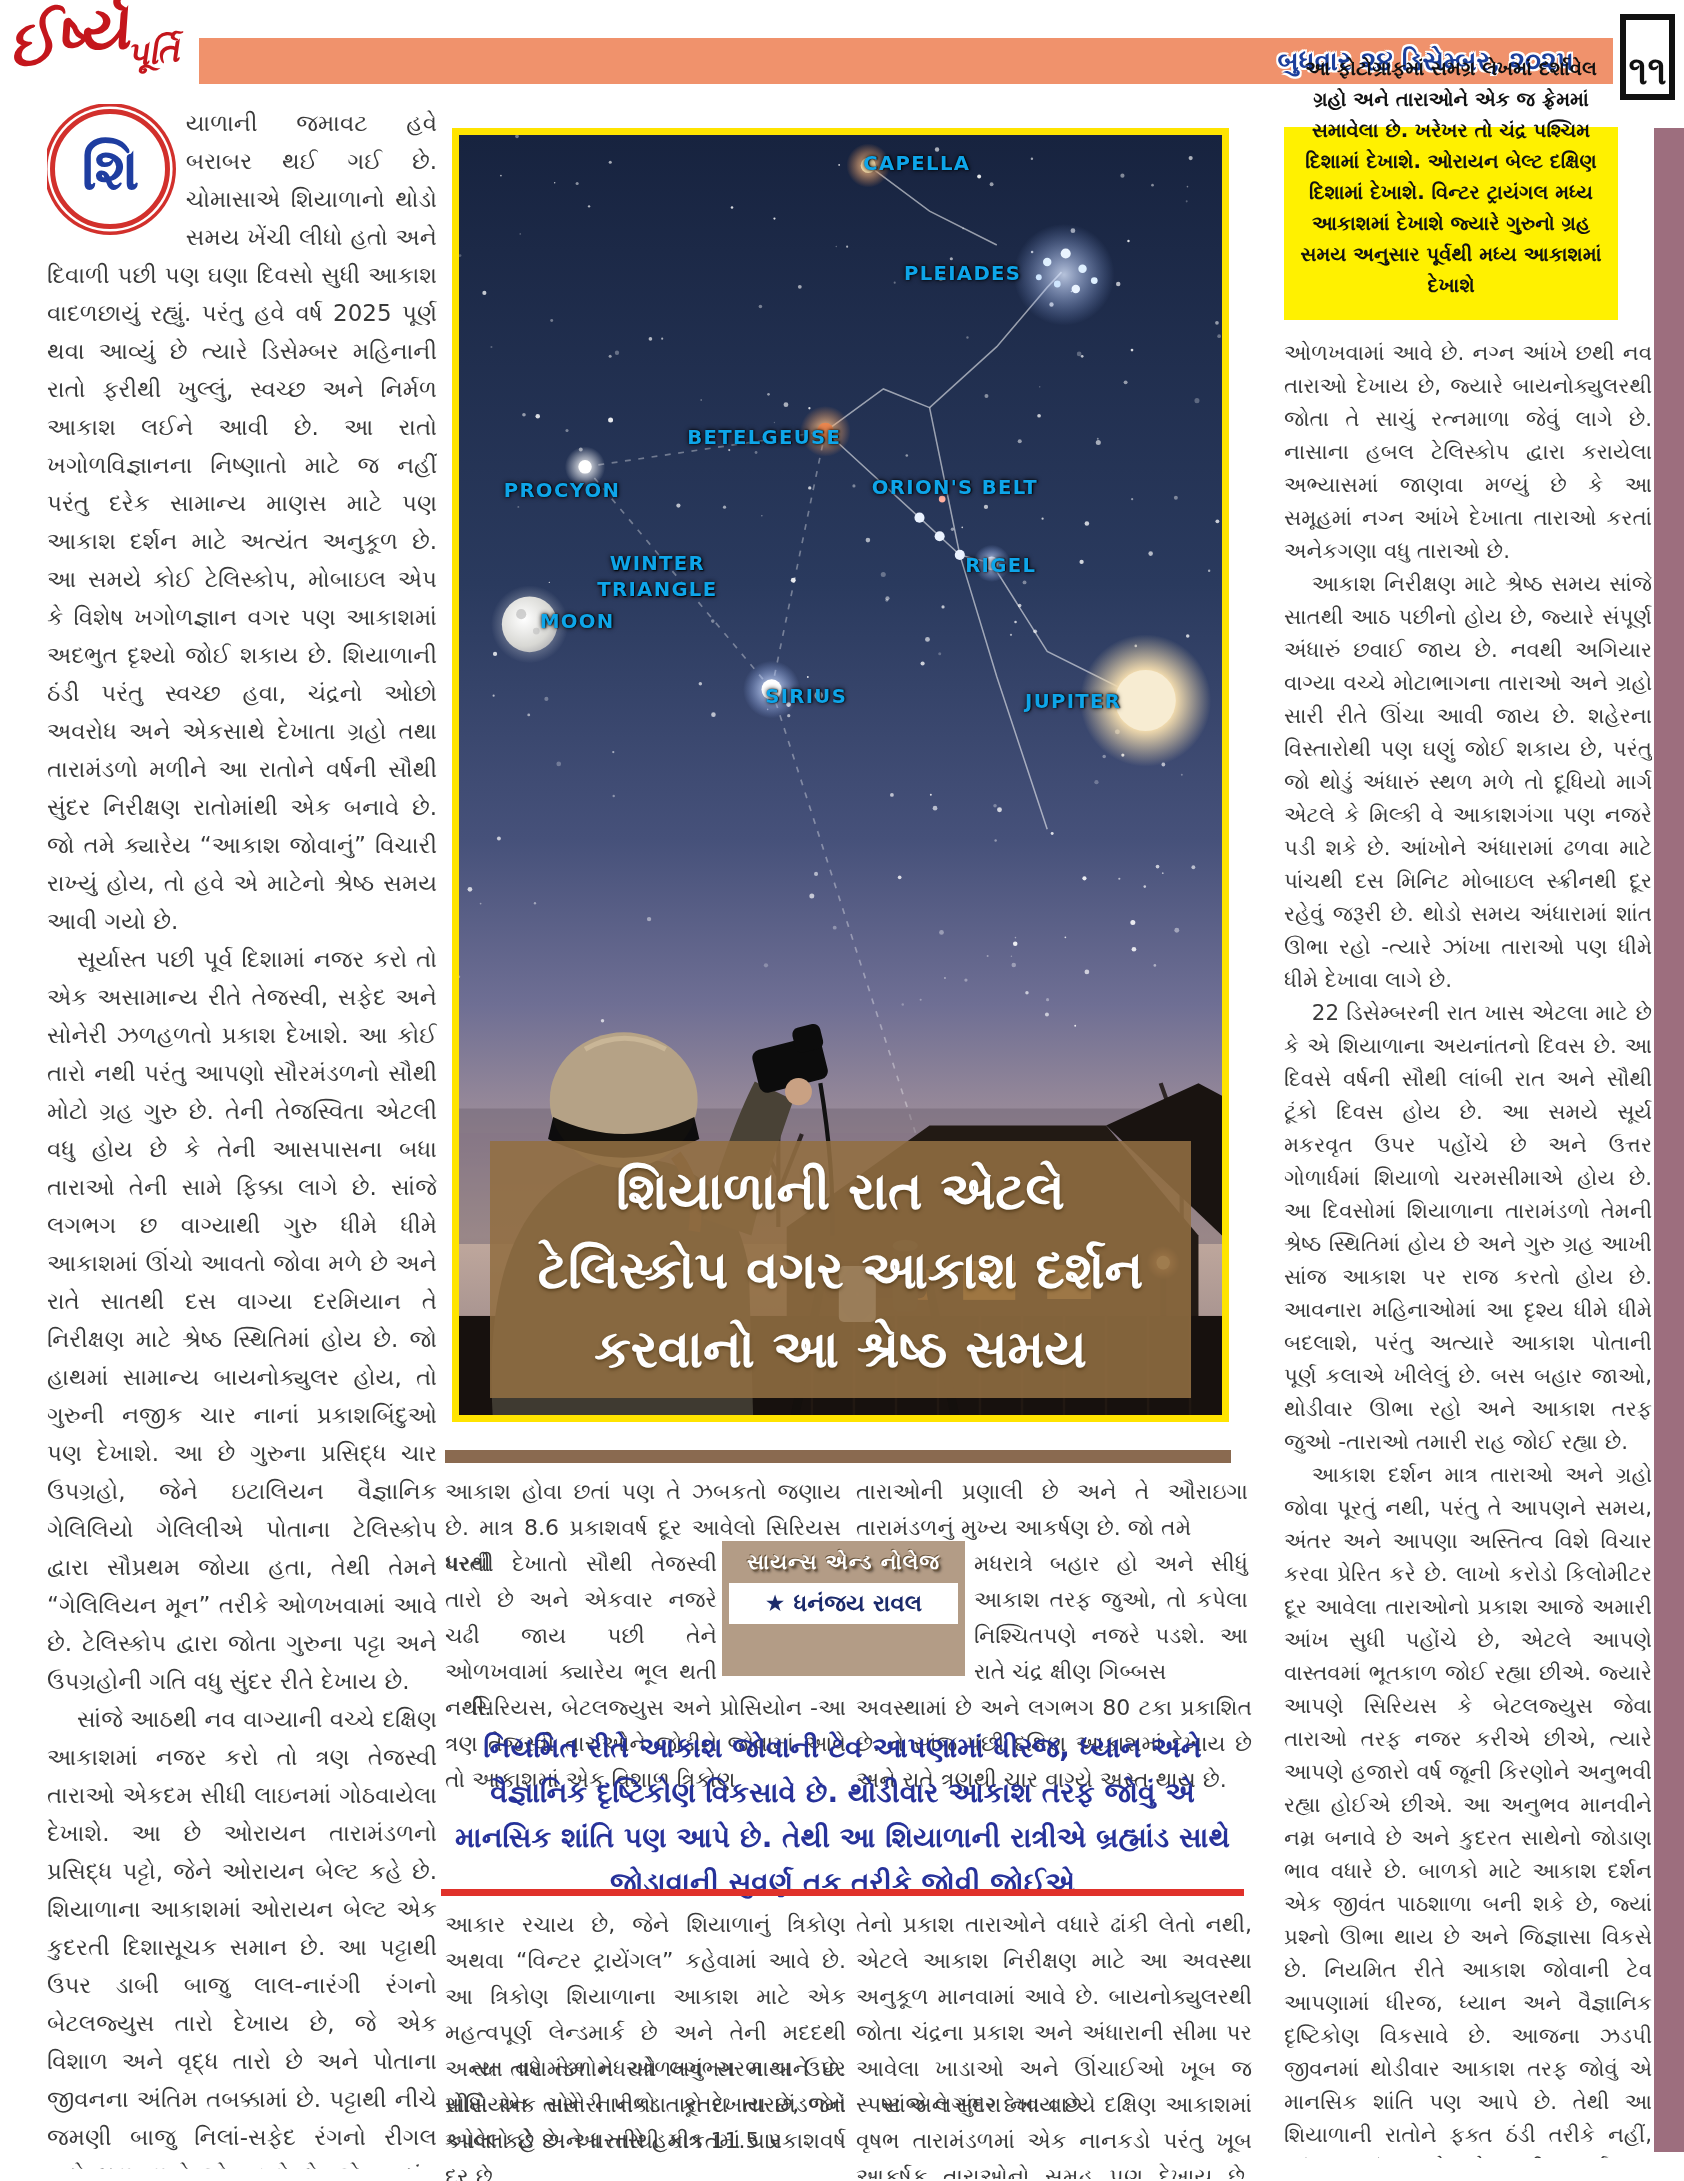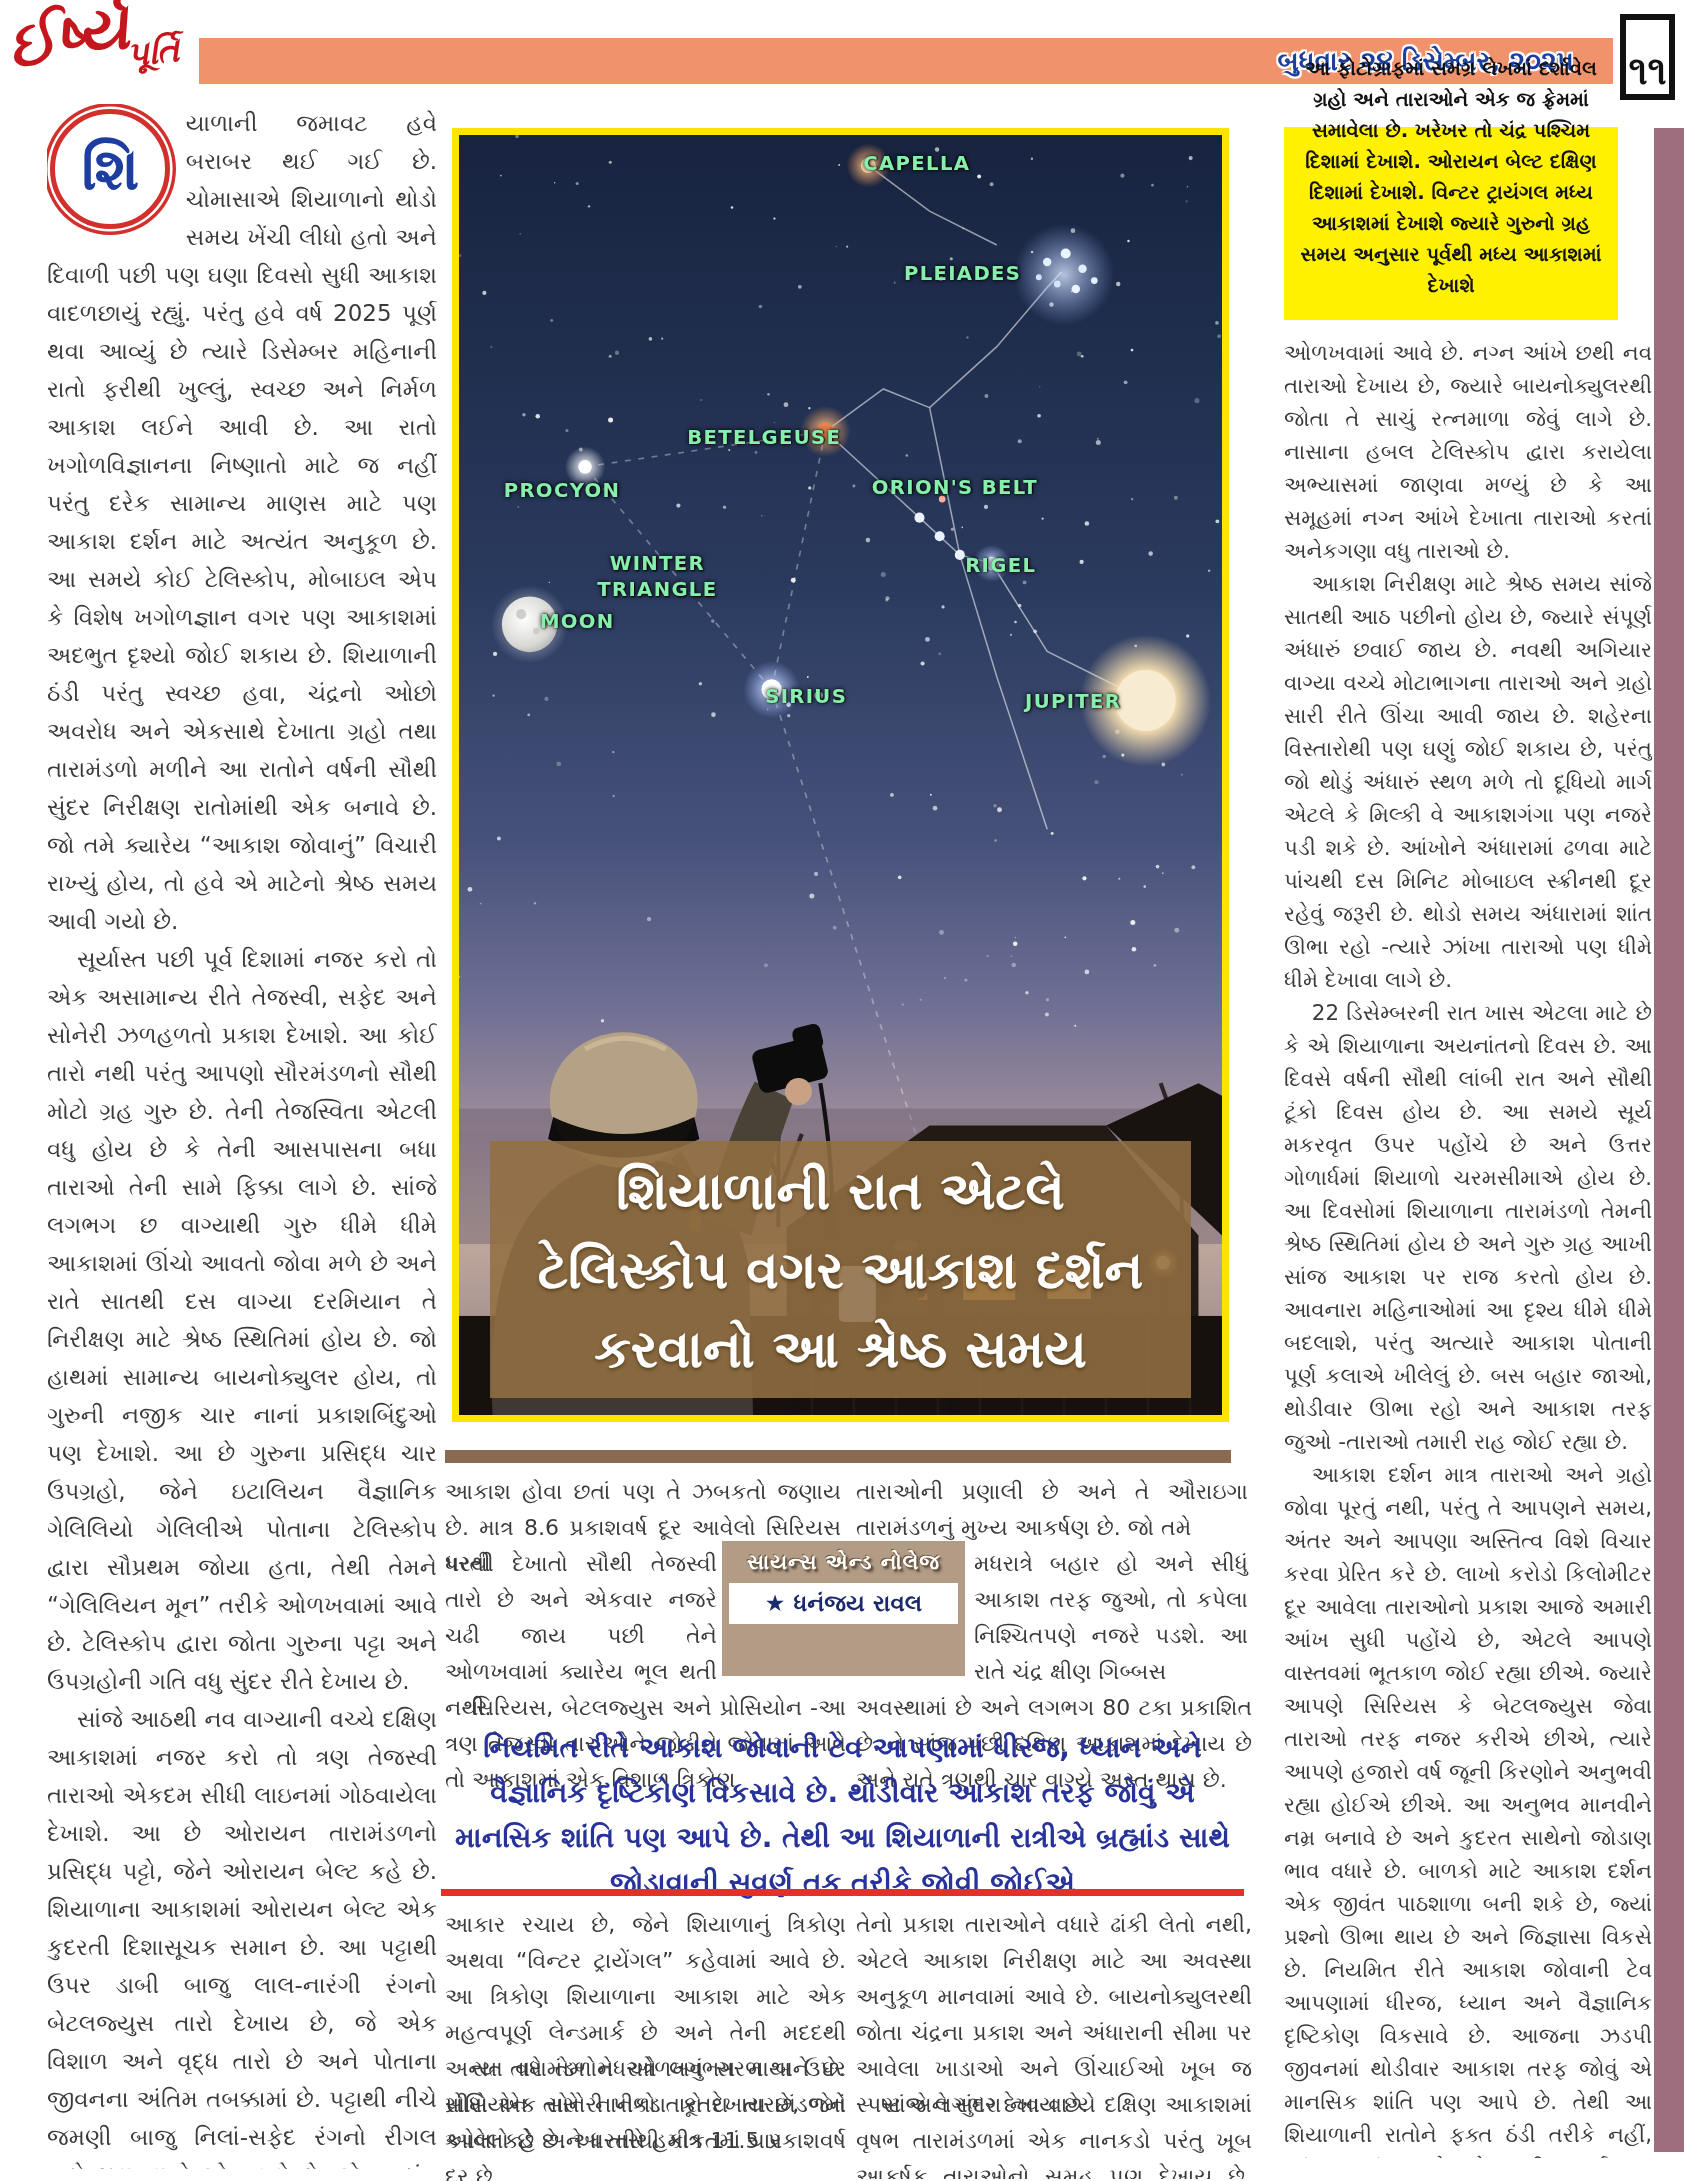--- a/index.html
+++ b/index.html
@@ -35,21 +35,21 @@
   .mid-seg{font-size:22px;line-height:36px;text-align:justify;color:#3a3a3a;}
   #col-right{left:1284px;top:336px;width:368px;height:1822px;overflow:hidden;
     font-size:21.4px;line-height:33px;text-align:justify;color:#3a3a3a;}
   #col-right p{margin:0;}
   #col-right p.ind{text-indent:1.3em;}
 
   
   #photo{left:452px;top:128px;width:777px;height:1294px;border:7.7px solid #ffe400;
     box-sizing:border-box;background:#1b2946;overflow:hidden;}
   #photo svg{position:absolute;left:0;top:0;width:100%;height:100%;}
-  .sky-label{position:absolute;transform:translate(-50%,-50%);color:#86efac;
+  .sky-label{position:absolute;transform:translate(-50%,-50%);color:#0ea5e9;
     font-size:19.7px;font-weight:bold;letter-spacing:1.3px;text-align:center;
     text-shadow:0 0 5.1px #000,0.9px 0.9px 1.7px #000;white-space:nowrap;}
   .sky-label.wrap{white-space:normal;width:137px;line-height:1.35;}
   #headline-box{position:absolute;left:31px;right:31px;bottom:17px;height:257px;
     background:rgba(146,110,66,0.88);display:flex;flex-direction:column;
     align-items:center;justify-content:center;gap:1px;}
   #headline-box div{color:#fff;font-size:52px;font-weight:bold;line-height:1.5;
     text-shadow:0 1.7px 3.4px rgba(60,40,10,.6);white-space:nowrap;}
 
   

